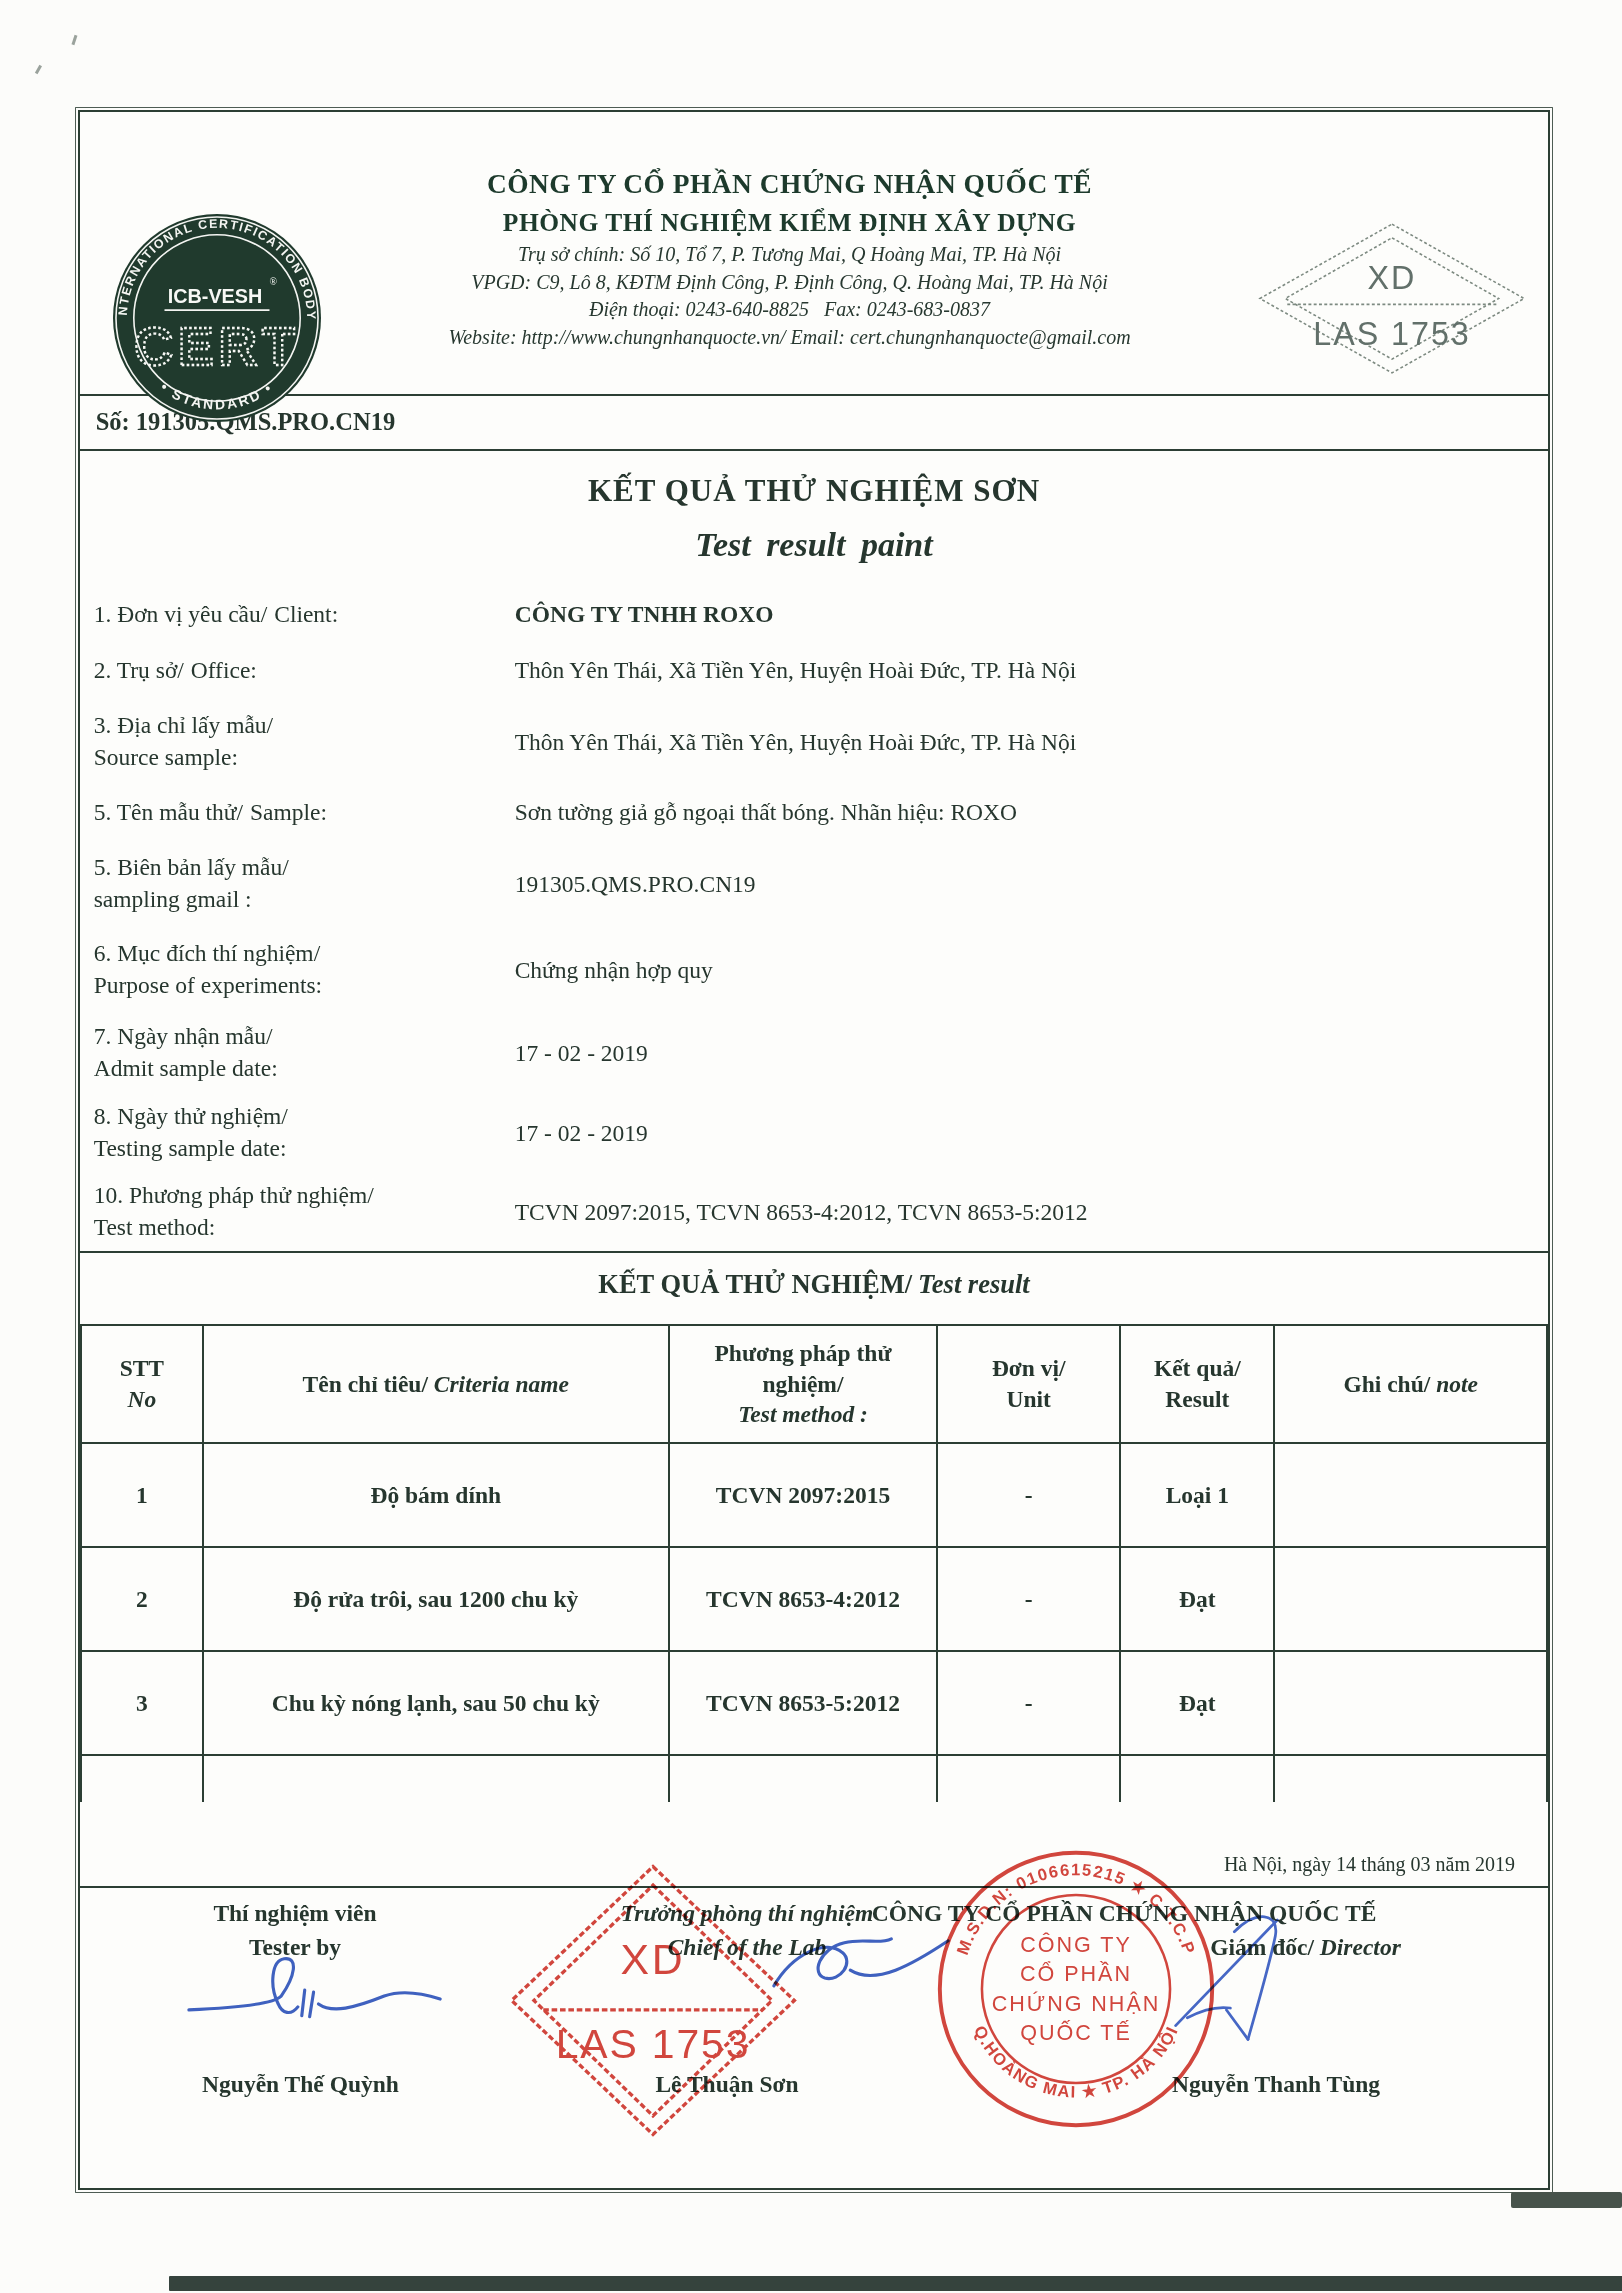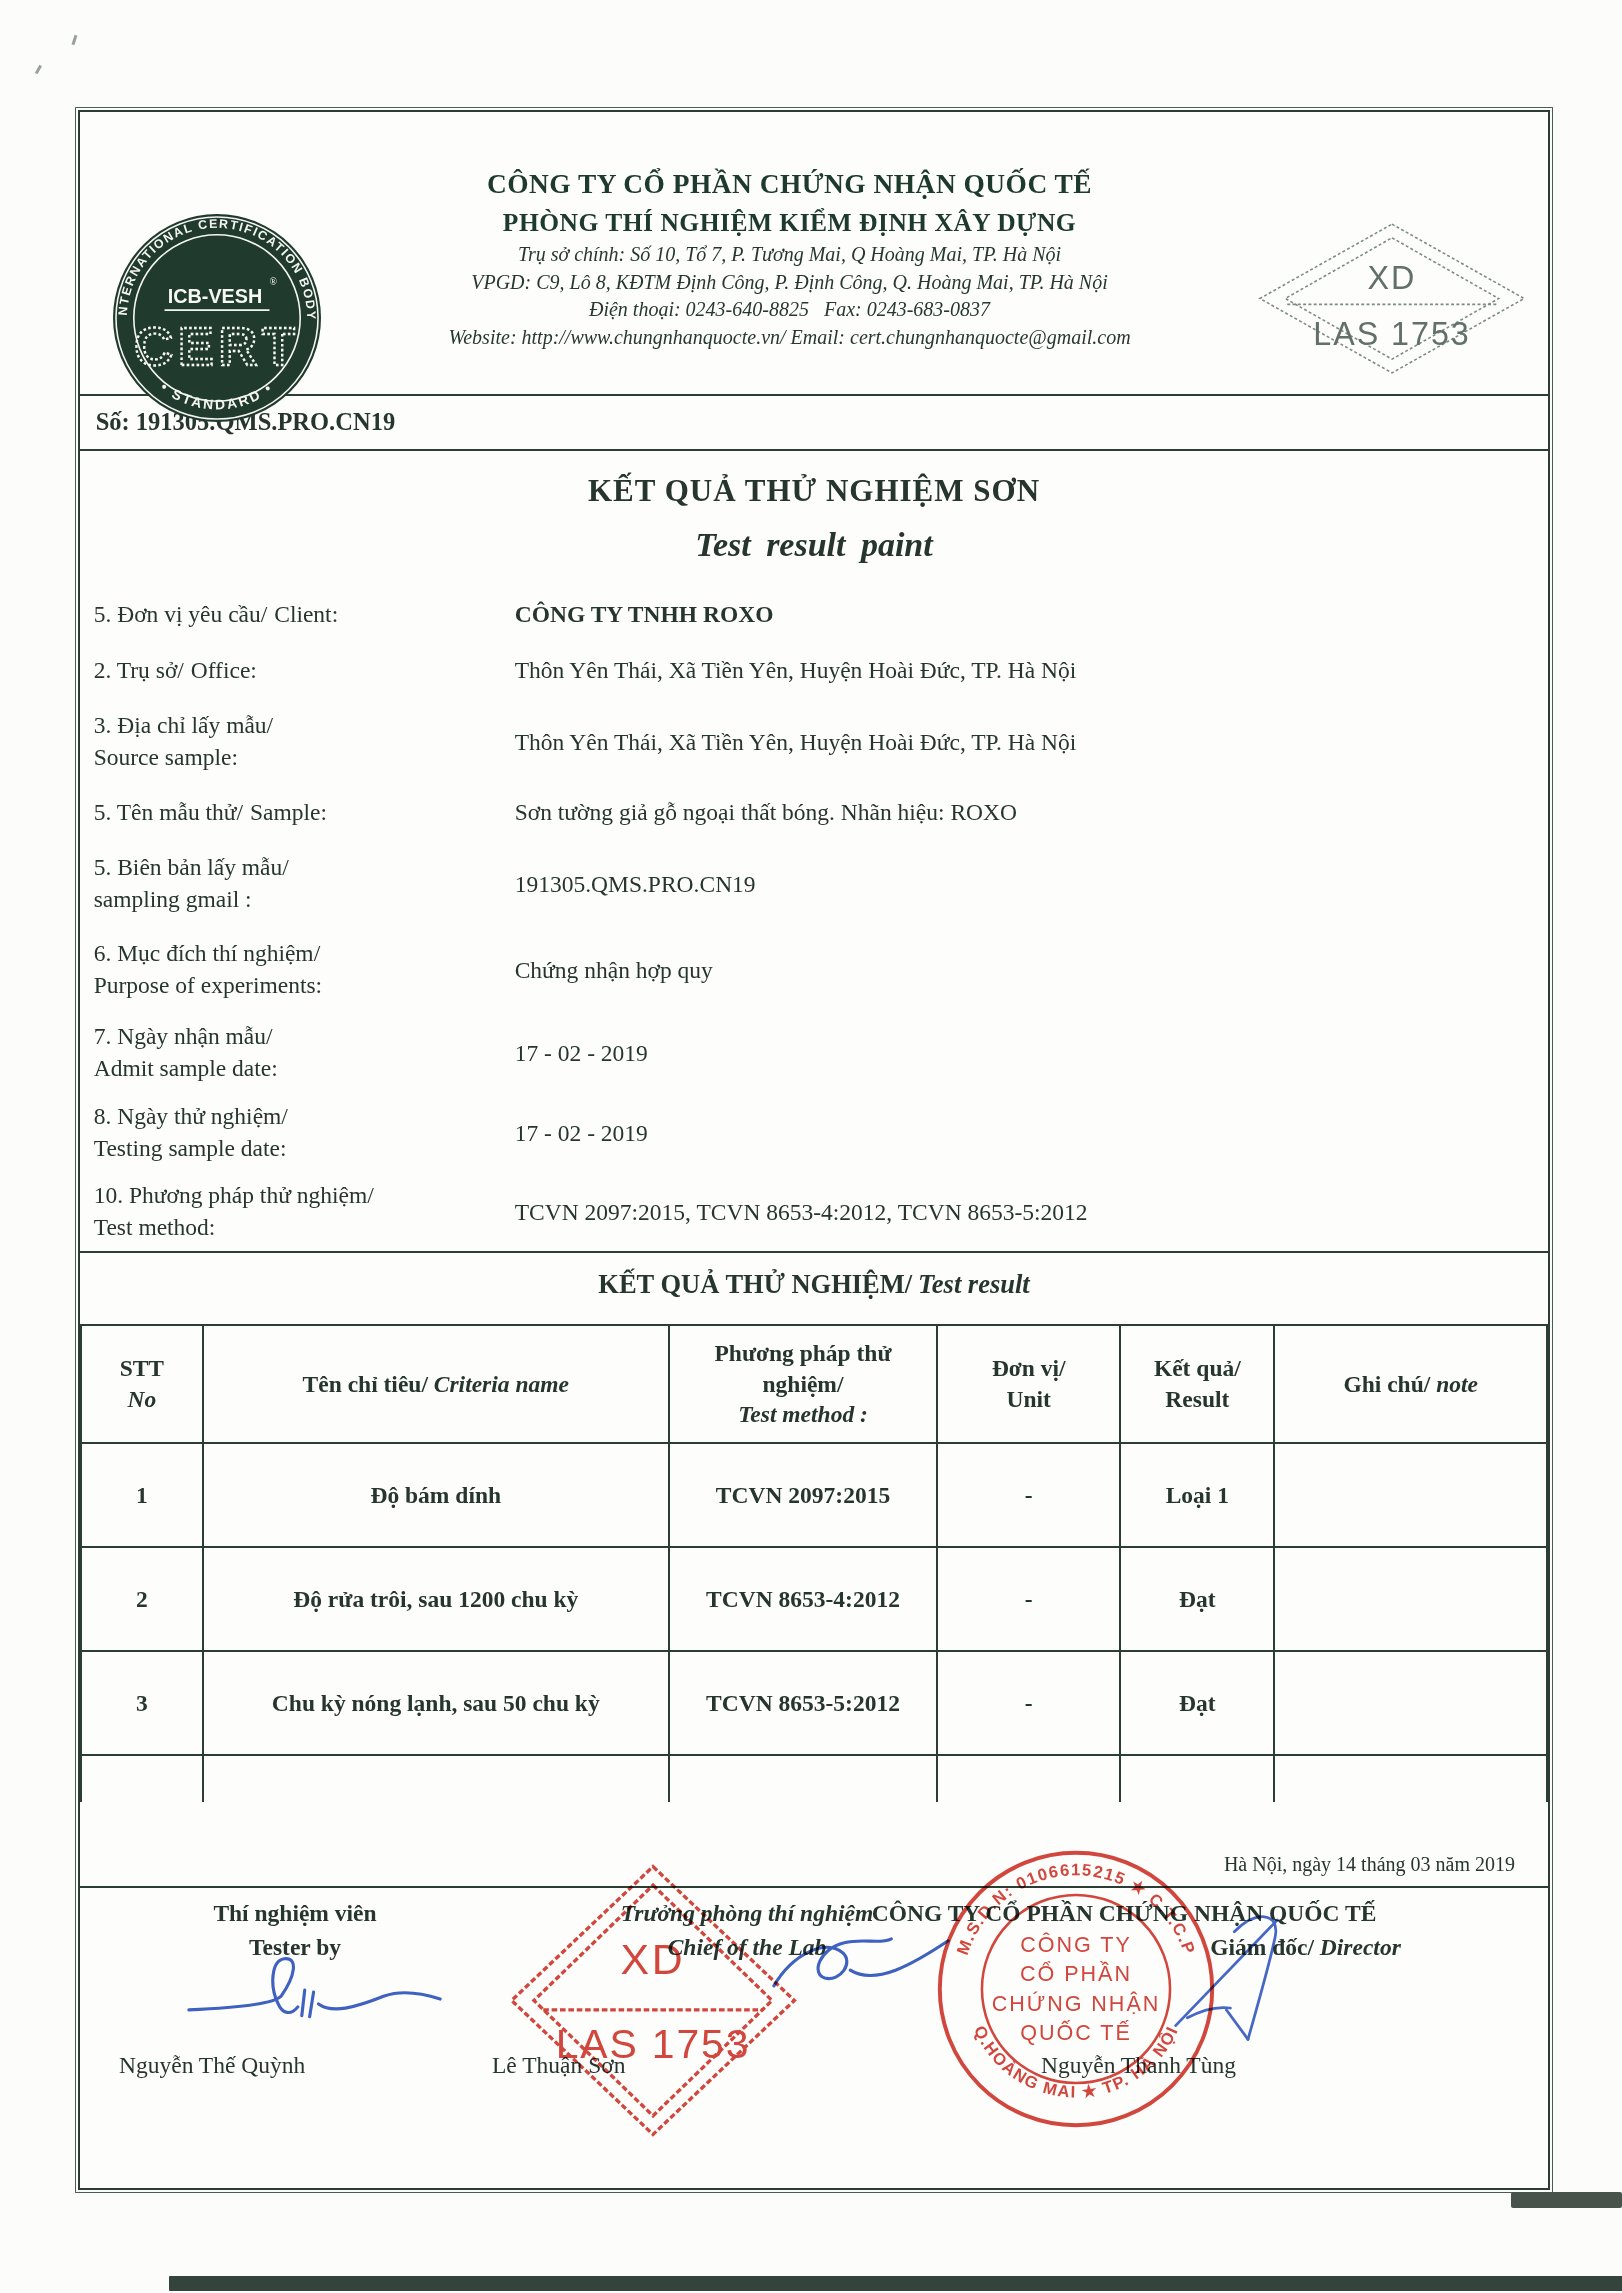--- a/index.html
+++ b/index.html
@@ -67,21 +67,21 @@
 
   
   .date-row { height:84px; display:flex; align-items:flex-end; justify-content:flex-end;
               padding:0 33px 9.8px 0; font-size:20px; font-weight:normal; }
   .footer { position:relative; border-top:2.5px solid #2c3e34; height:216px; }
   .sig-head { position:absolute; top:7.8px; text-align:center; font-size:23.5px; font-weight:bold; line-height:1.45; z-index:1; }
   .sig-col1 { left:29px; width:372px; }
   .sig-col2 { left:412px; width:510px; font-style:italic; }
   .sig-col3 { left:637px; width:814px; }
   .sig-col3 .line2 { padding-left:363px; }
-  .sig-name { position:absolute; bottom:23px; font-size:23.5px; font-weight:normal; z-index:1; }
+  .sig-name { position:absolute; bottom:4px; text-align:center; font-size:23.5px; font-weight:bold; z-index:1; }
   .name1 { left:39px; width:363px; }
   .name2 { left:412px; width:470px; }
   .name3 { left:961px; width:470px; }
   .stamp { position:absolute; mix-blend-mode:multiply; opacity:.92; z-index:3; }
   .stamp-diamond { left:421px; top:-27.4px; width:304px; height:279px; }
   .stamp-circle { left:851px; top:-44px; width:290px; height:290px; }
   .bluesig { position:absolute; z-index:4; mix-blend-mode:multiply; }
   .sig1 { left:103px; top:57px; width:267px; height:110px; }
   .sig2 { left:686px; top:41px; width:191px; height:102px; }
   .sig3 { left:1078px; top:11.8px; width:181px; height:172px; }
@@ -145,21 +145,21 @@
 
     <div class="so-row">Số: 191305.QMS.PRO.CN19</div>
 
     <div class="title-block">
       <div class="doc-title">KẾT QUẢ THỬ NGHIỆM SƠN</div>
       <div class="doc-subtitle">Test result paint</div>
     </div>
 
     <div class="fields">
       <div class="f-row h54">
-        <div class="f-label"><span>5. Đơn vị yêu cầu/</span><span class="f-en">Client:</span></div>
+        <div class="f-label"><span>1. Đơn vị yêu cầu/</span><span class="f-en">Client:</span></div>
         <div class="f-value bold">CÔNG TY TNHH ROXO</div>
       </div>
       <div class="f-row h60">
         <div class="f-label"><span>2. Trụ sở/</span><span class="f-en">Office:</span></div>
         <div class="f-value">Thôn Yên Thái, Xã Tiền Yên, Huyện Hoài Đức, TP. Hà Nội</div>
       </div>
       <div class="f-row two h86">
         <div class="f-label"><span>3. Địa chỉ lấy mẫu/</span><span class="f-en">Source sample:</span></div>
         <div class="f-value">Thôn Yên Thái, Xã Tiền Yên, Huyện Hoài Đức, TP. Hà Nội</div>
       </div>

